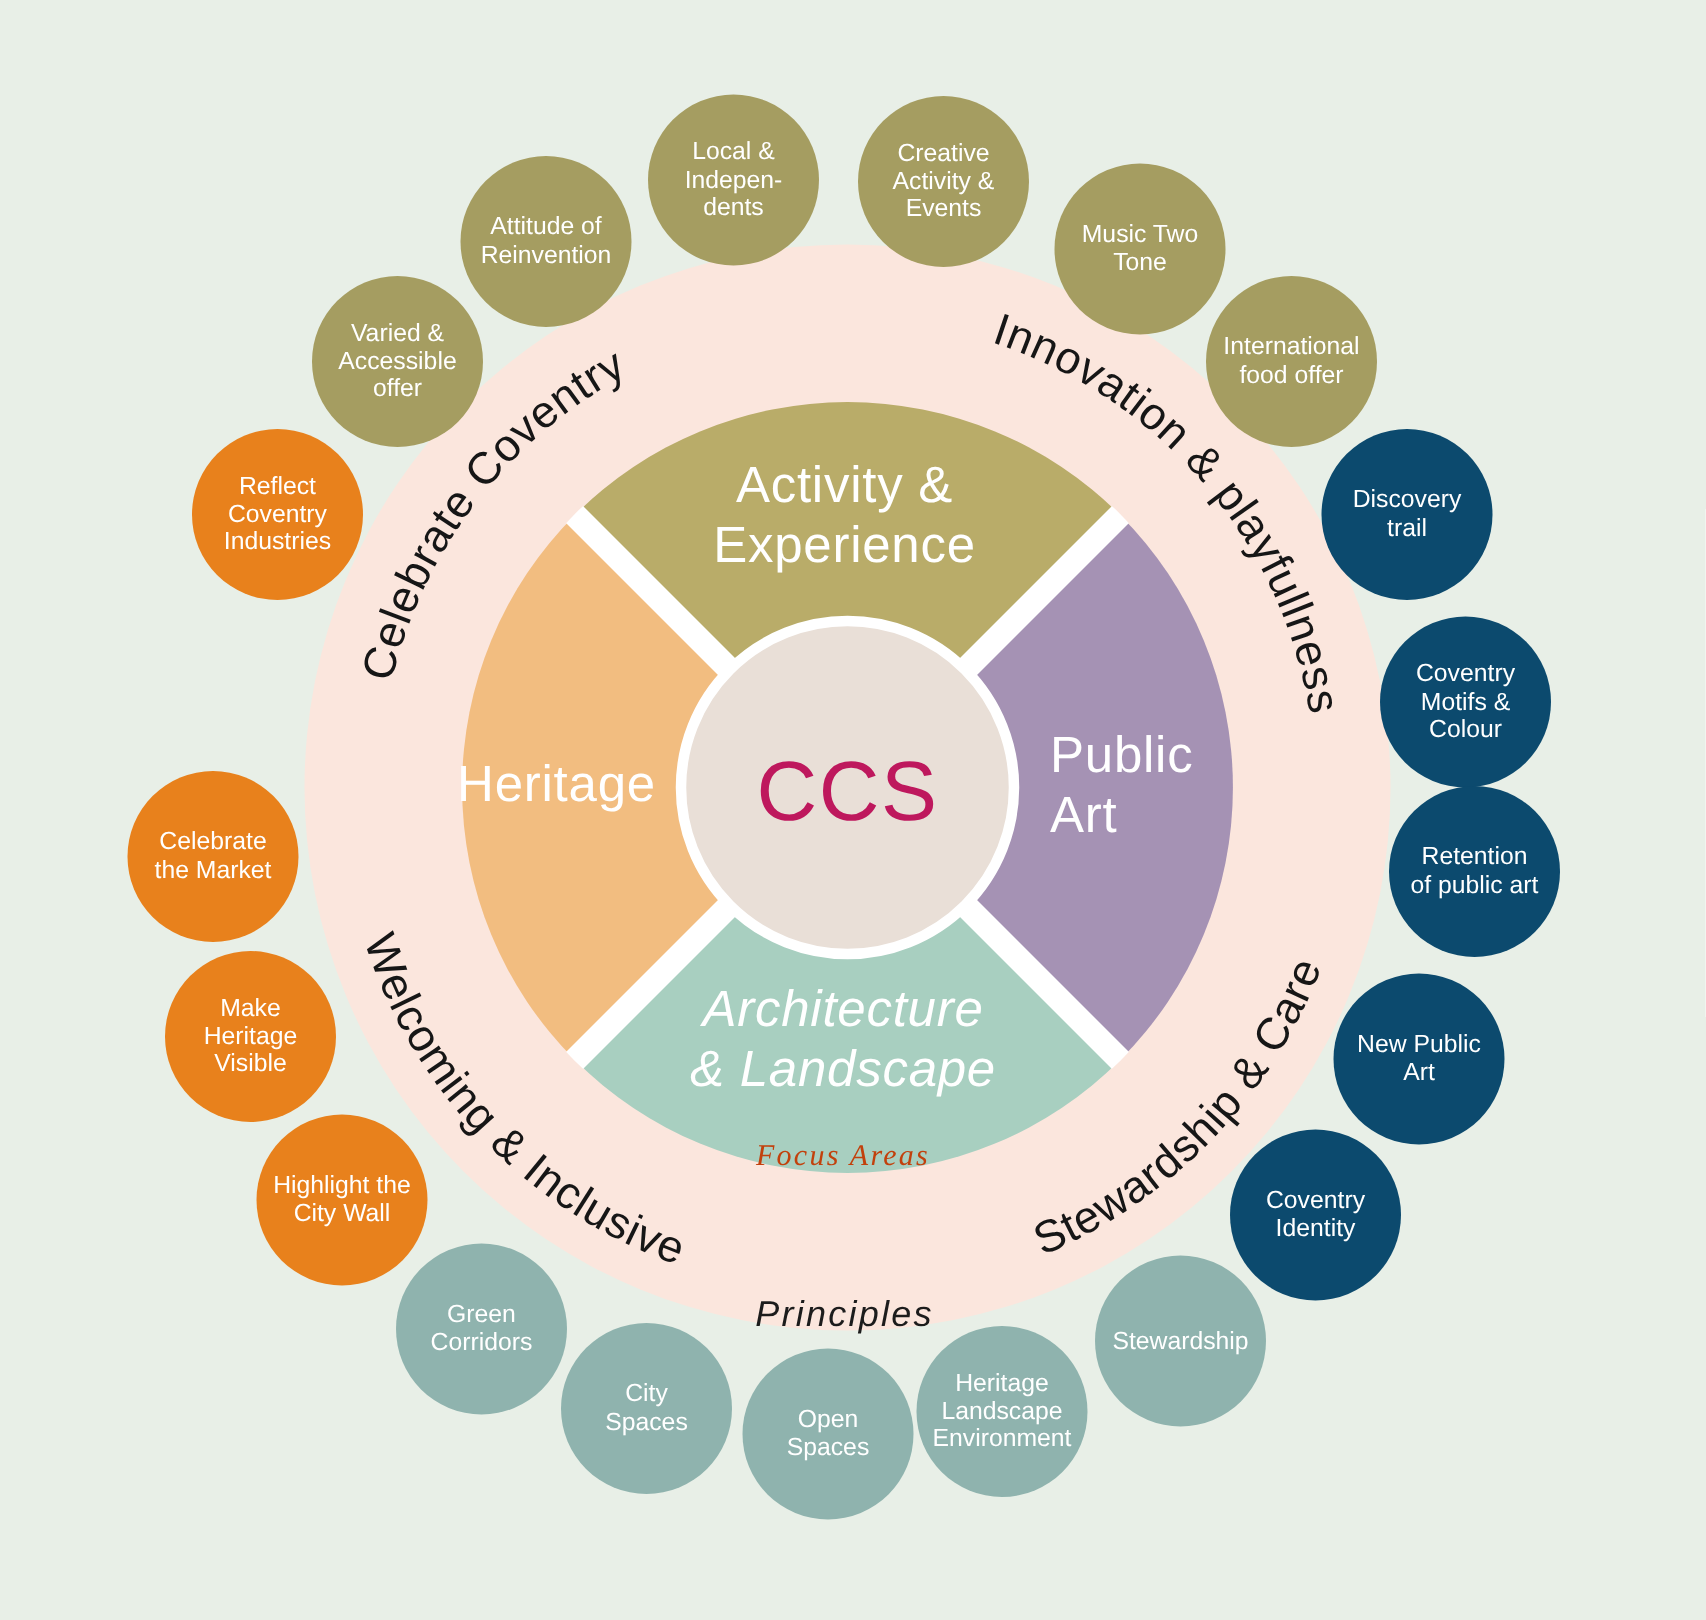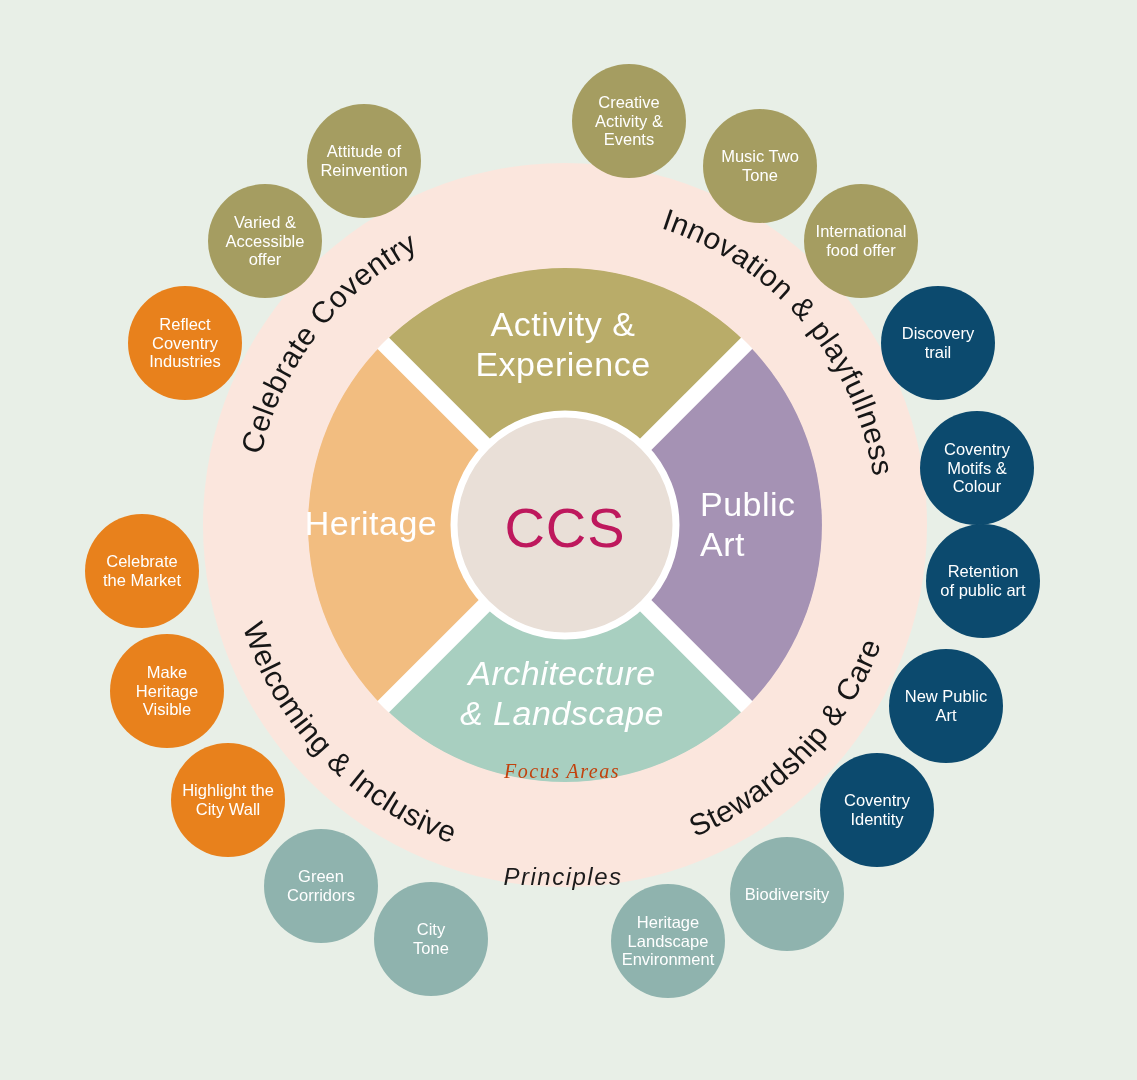--- a/index.html
+++ b/index.html
@@ -133,46 +133,51 @@
 &amp; Landscape</div>
   <div class="overlay ccs-label" style="left:565px; top:527px;">CCS</div>
   <div class="overlay caption focus" style="left:562px; top:771px;">Focus Areas</div>
   <div class="overlay caption principles" style="left:563px; top:877px;">Principles</div>
 
   <div class="sat olive" style="left:208px; top:184px;">Varied &amp;
 Accessible
 offer</div>
   <div class="sat olive" style="left:307px; top:104px;">Attitude of
 Reinvention</div>
+  <div class="sat olive" style="left:432px; top:63px;">Local &amp;
+Indepen-
+dents</div>
   <div class="sat olive" style="left:572px; top:64px;">Creative
 Activity &amp;
 Events</div>
   <div class="sat olive" style="left:703px; top:109px;">Music Two
 Tone</div>
   <div class="sat olive" style="left:804px; top:184px;">International
 food offer</div>
 
   <div class="sat purple" style="left:881px; top:286px;">Discovery
 trail</div>
   <div class="sat purple" style="left:920px; top:411px;">Coventry
 Motifs &amp;
 Colour</div>
   <div class="sat purple" style="left:926px; top:524px;">Retention
 of public art</div>
   <div class="sat purple" style="left:889px; top:649px;">New Public
 Art</div>
   <div class="sat purple" style="left:820px; top:753px;">Coventry
 Identity</div>
 
-  <div class="sat teal" style="left:730px; top:837px;">Biodiversity</div>
+  <div class="sat teal" style="left:730px; top:837px;">Stewardship</div>
   <div class="sat teal" style="left:611px; top:884px;">Heritage
 Landscape
 Environment</div>
+  <div class="sat teal" style="left:495px; top:899px;">Open
+Spaces</div>
   <div class="sat teal" style="left:374px; top:882px;">City
-Tone</div>
+Spaces</div>
   <div class="sat teal" style="left:264px; top:829px;">Green
 Corridors</div>
 
   <div class="sat orange" style="left:171px; top:743px;">Highlight the
 City Wall</div>
   <div class="sat orange" style="left:110px; top:634px;">Make
 Heritage
 Visible</div>
   <div class="sat orange" style="left:85px;  top:514px;">Celebrate
 the Market</div>

